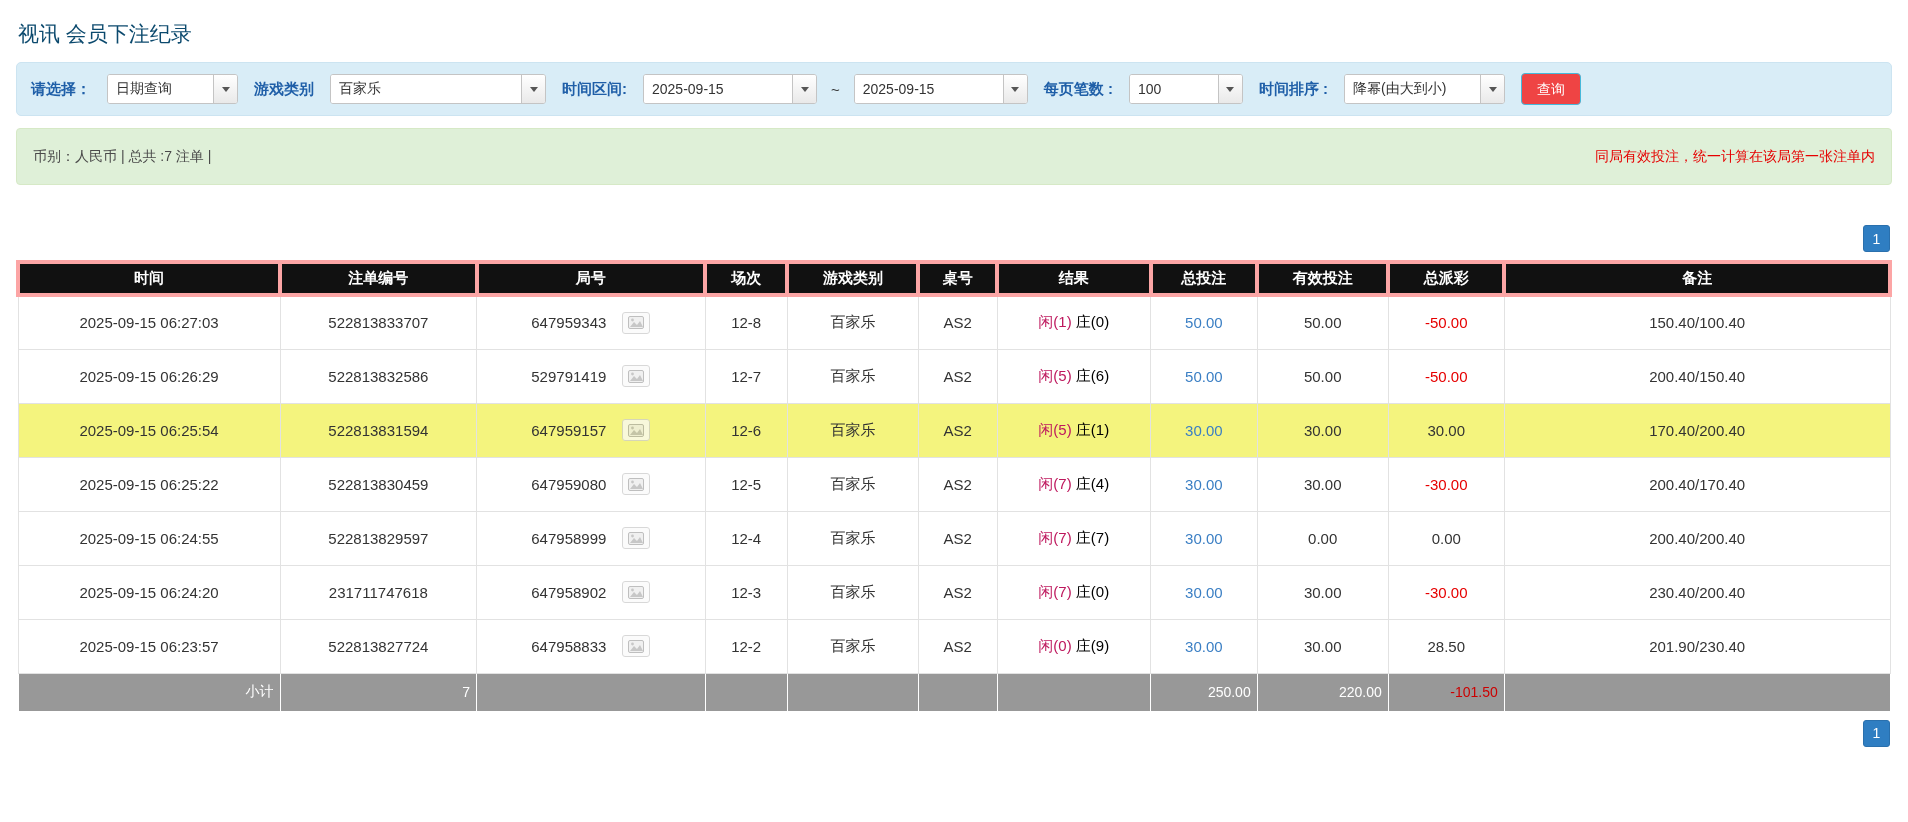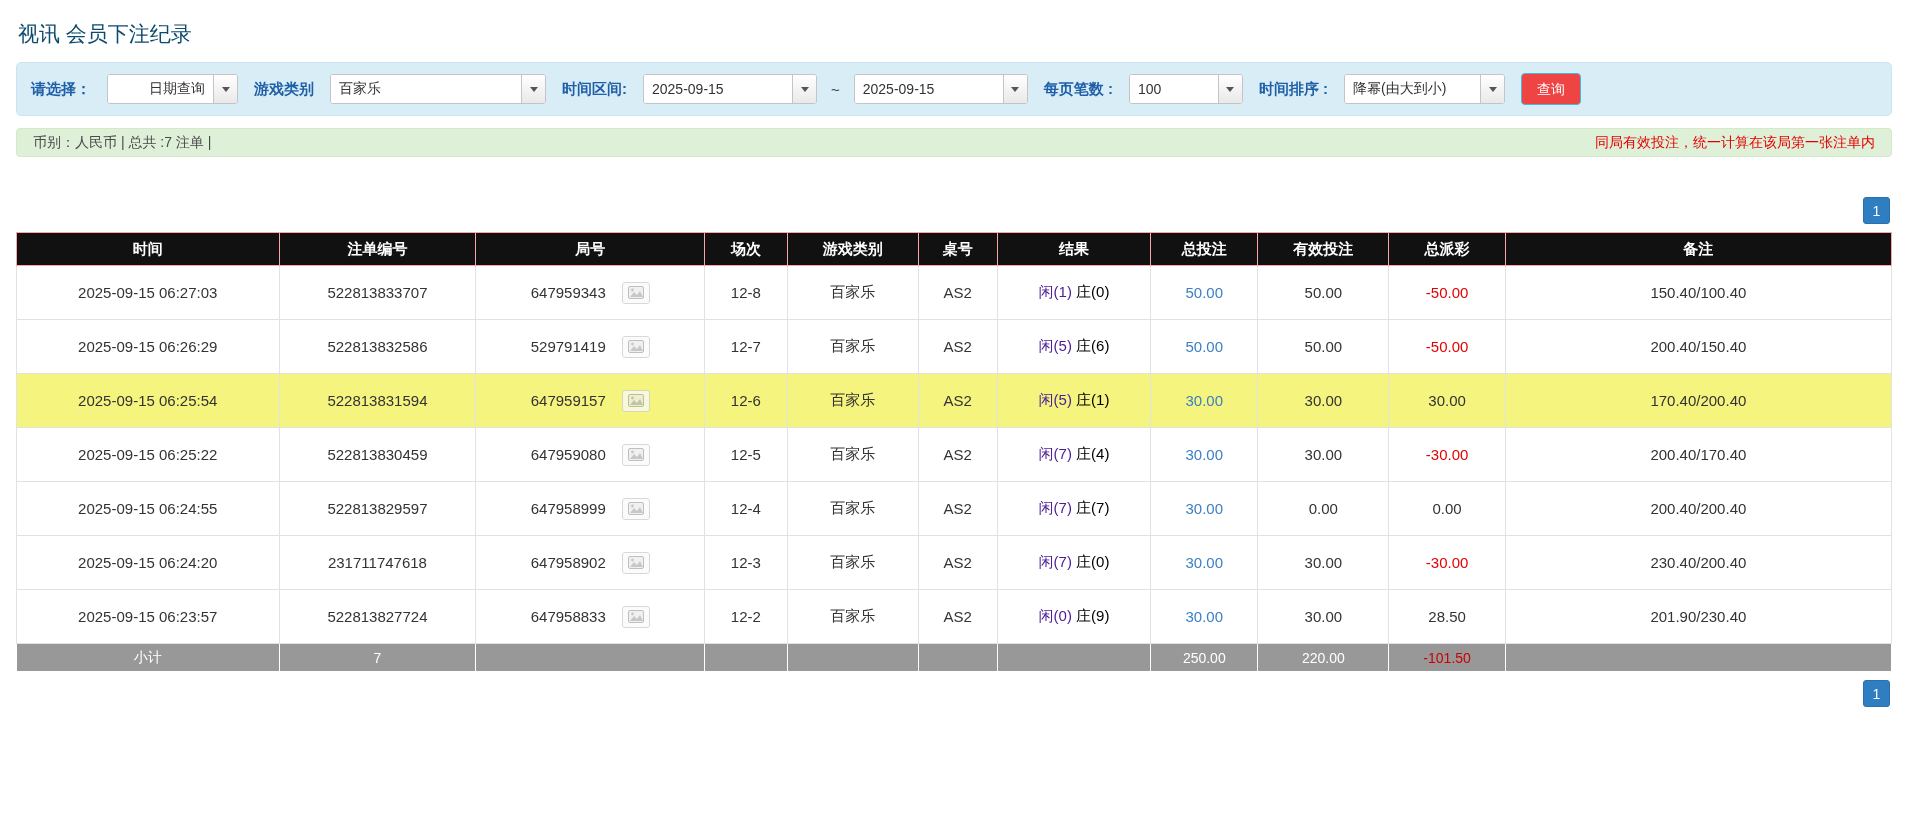--- a/index.html
+++ b/index.html
@@ -84,21 +84,21 @@
     height: 32px;
     line-height: 18px;
   }
 
   
   .summary-bar {
     margin-top: 12px;
     background: #dff0d8;
     border: 1px solid #d6e9c6;
     border-radius: 4px;
-    height: 29px;
+    height: 57px;
     display: flex;
     align-items: center;
     justify-content: space-between;
     padding: 0 16px;
   }
   .summary-left { color: #4a4a4a; font-size: 14px; }
   .summary-right { color: #e60000; font-size: 14px; }
 
   
   .pagination {
@@ -125,21 +125,21 @@
     border-collapse: collapse;
     margin-top: 6px;
     table-layout: fixed;
     font-size: 15px;
   }
   table.bets th {
     background: #111;
     color: #fff;
     font-weight: bold;
     height: 33px;
-    border: 1px solid #fca5a5;
+    border: 4px solid #fca5a5;
     text-align: center;
     font-size: 15px;
   }
   table.bets td {
     height: 54px;
     border: 1px solid #e2e2e2;
     text-align: center;
     color: #333;
     background: #fff;
     padding: 0 6px;
@@ -159,46 +159,47 @@
     border: 1px solid #ccc;
     border-radius: 3px;
     background: #fafafa;
     display: inline-flex;
     align-items: center;
     justify-content: center;
     cursor: pointer;
     opacity: 0.75;
     padding: 0;
   }
-  .player-result { color: #4c1d95; }
+  .player-result { color: #be185d; }
   .banker-result { color: #000000; }
   .bet-link { color: #3b7fc4; cursor: pointer; text-decoration: none; }
   td.payout-cell.neg, td .neg { color: #e60000; }
   td.payout-cell.neg { color: #e60000; }
 
   tr.footer-row td {
     background: #989898;
     color: #fff;
     border: 1px solid #fff;
-    height: 28px;
+    height: 38px;
     font-size: 14px;
+    text-align: right;
   }
   tr.footer-row td.neg-val { color: #cc0000; }
 </style>
 </head>
 <body>
 
 <div class="container">
 
   <h1 class="page-title">视讯 会员下注纪录</h1>
 
   <div class="filter-bar">
     <span class="filter-label">请选择：</span>
     <span class="combo">
-      <input style="width: 105px; text-align: right;" value="日期查询">
+      <input style="width: 105px;" value="日期查询">
       <button class="drop-btn">
           <span class="caret"></span>
         </button>
     </span>
 
     <span class="filter-label">游戏类别</span>
     <span class="combo">
       <input style="width: 190px;" value="百家乐">
       <button class="drop-btn">
           <span class="caret"></span>

